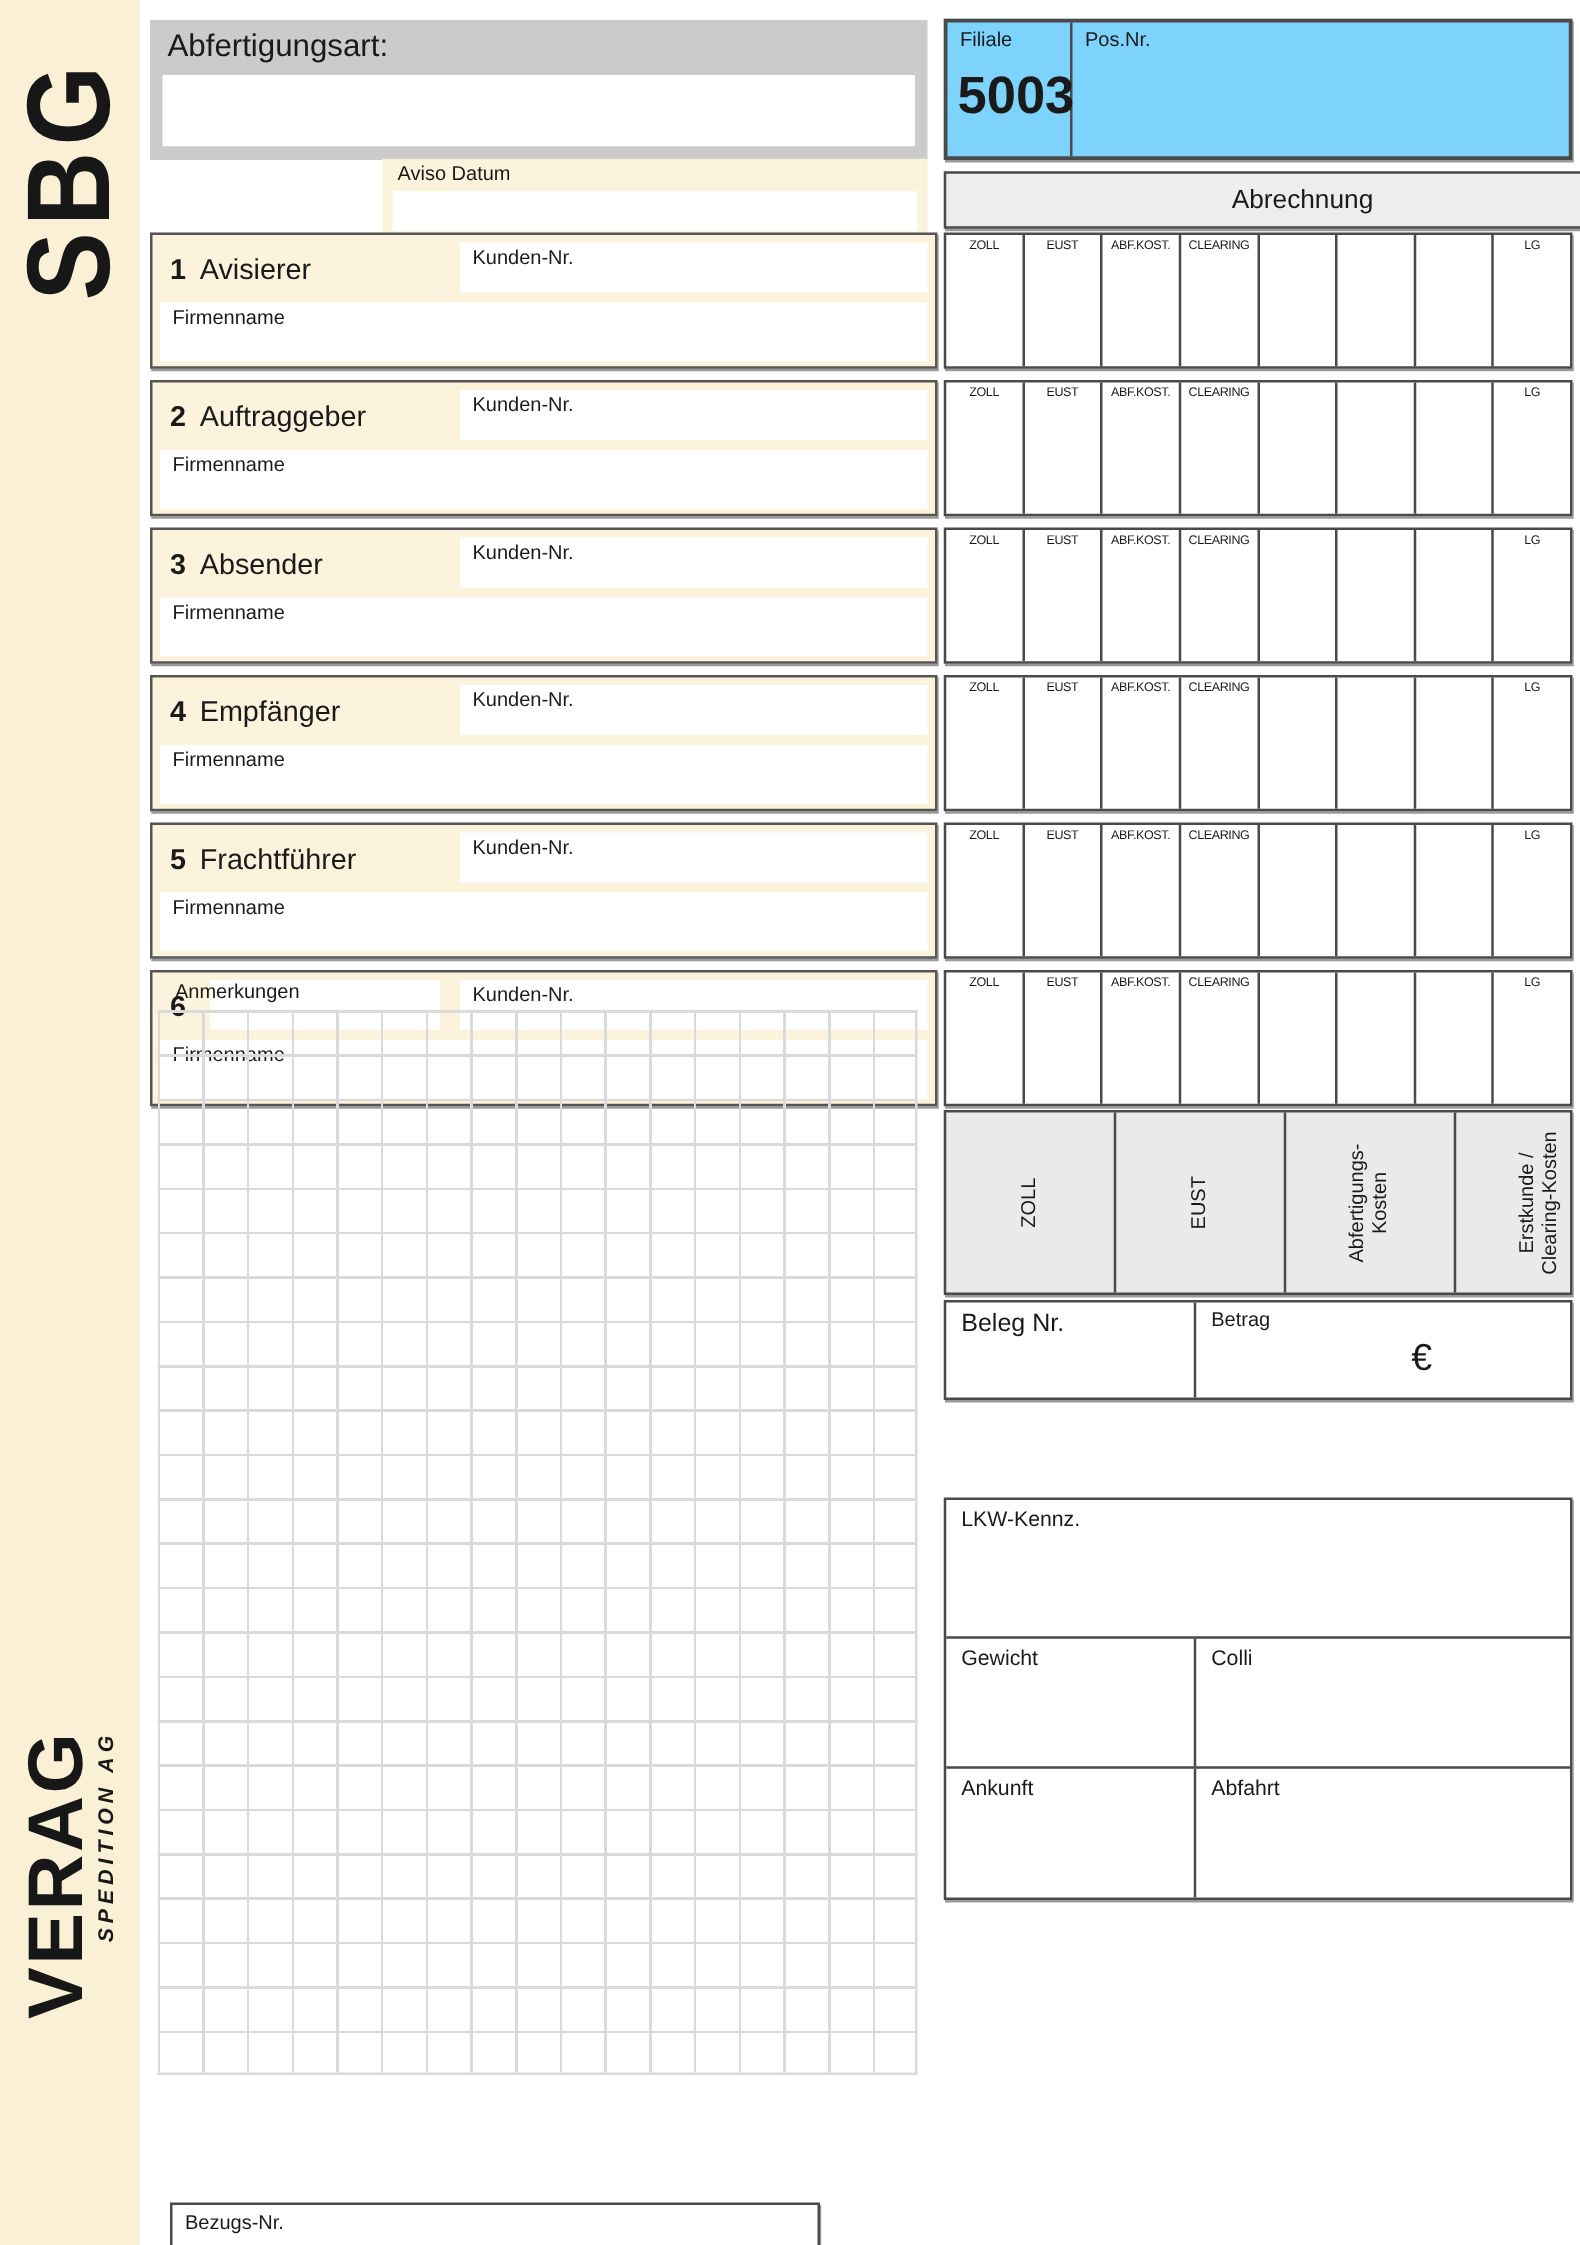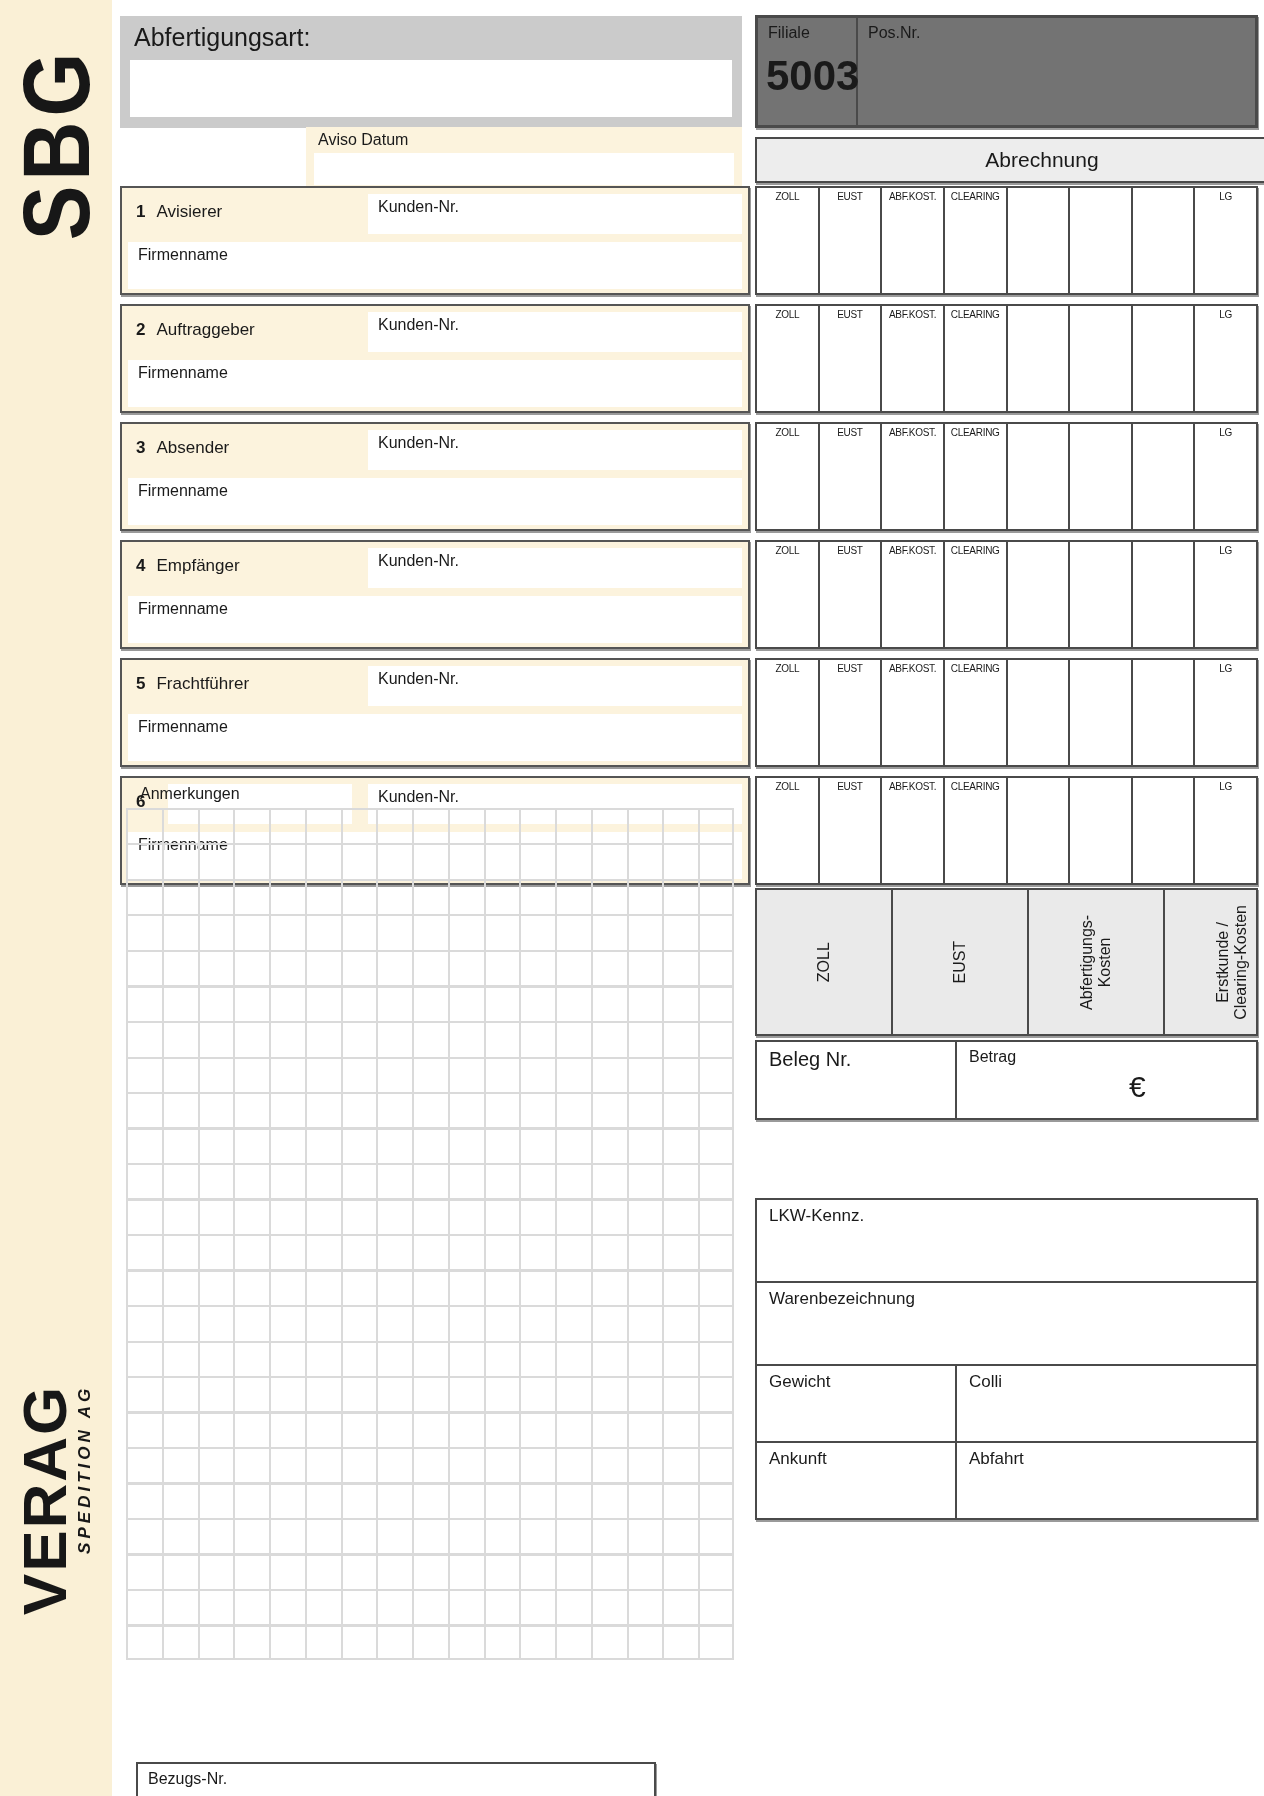--- a/index.html
+++ b/index.html
@@ -19,34 +19,34 @@
   .verag-inner { transform:rotate(-90deg); display:flex; flex-direction:column; align-items:flex-end; }
   .verag-main { font-size:62px; font-weight:900; letter-spacing:2px; line-height:0.9; color:#171717; }
   .verag-sub { font-size:17px; font-weight:700; font-style:italic; letter-spacing:4px; color:#171717; margin-top:2px; }
 
   
   .abfert-panel { position:absolute; left:120px; top:16px; width:622px; height:112px; background:#cbcbcb; }
   .abfert-label { position:absolute; left:14px; top:7px; font-size:25px; }
   .abfert-input { position:absolute; left:10px; top:44px; width:602px; height:57px; background:#ffffff; }
 
   .filiale-box { position:absolute; left:755px; top:15px; width:503px; height:113px;
-    border:3px solid #4a4a4a; background:#737373; box-shadow:1px 2px 0 #9a9a9a; display:flex; }
+    border:3px solid #4a4a4a; background:#7dd3fc; box-shadow:1px 2px 0 #9a9a9a; display:flex; }
   .filiale-cell { width:100px; border-right:2px solid #4a4a4a; }
   .cell-label { font-size:16px; padding:6px 0 0 10px; }
   .filiale-value { font-size:42px; font-weight:900; padding:10px 0 0 8px; letter-spacing:0px; }
   .posnr-cell { flex:1; }
 
   .aviso-box { position:absolute; left:306px; top:127px; width:436px; height:62px; background:#fcf3dd; }
   .aviso-label { font-size:16px; padding:4px 0 0 12px; }
   .aviso-input { position:absolute; left:8px; top:26px; width:420px; height:32px; background:#ffffff; }
 
   
   .party { position:absolute; left:120px; width:630px; height:109px; background:#fcf3dd;
     border:2px solid #555555; box-shadow:1px 2px 0 #9a9a9a; }
-  .party-title { position:absolute; left:14px; top:14px; font-size:17px; }
+  .party-title { position:absolute; left:14px; top:14px; font-size:23px; }
   .party-title b { margin-right:11px; font-weight:700; }
   .kunden-field { position:absolute; left:246px; top:6px; width:374px; height:40px;
     background:#ffffff; font-size:16px; padding:4px 0 0 10px; }
   .firma-field { position:absolute; left:6px; top:54px; width:614px; height:47px;
     background:#ffffff; font-size:16px; padding:4px 0 0 10px; }
   .blank-field { position:absolute; left:46px; top:6px; width:184px; height:40px; background:#ffffff; }
 
   
   .abr-header { position:absolute; left:755px; top:137px; width:574px; height:46px; background:#ededed;
     border:2px solid #4a4a4a; display:flex; align-items:center; justify-content:center;
@@ -353,23 +353,20 @@
     </div>
   </div>
 
   <div class="anmerk-label">Anmerkungen</div>
   <div class="anmerk-grid"></div>
 
   <div class="lkw-box">
     <div class="lkw-row">
       <span>LKW-Kennz.</span>
     </div>
-    <div class="lkw-row">
-      <span>Warenbezeichnung</span>
-    </div>
     <div class="lkw-row split">
       <div>
         <span>Gewicht</span>
       </div>
       <div>
         <span>Colli</span>
       </div>
     </div>
     <div class="lkw-row split">
       <div>

